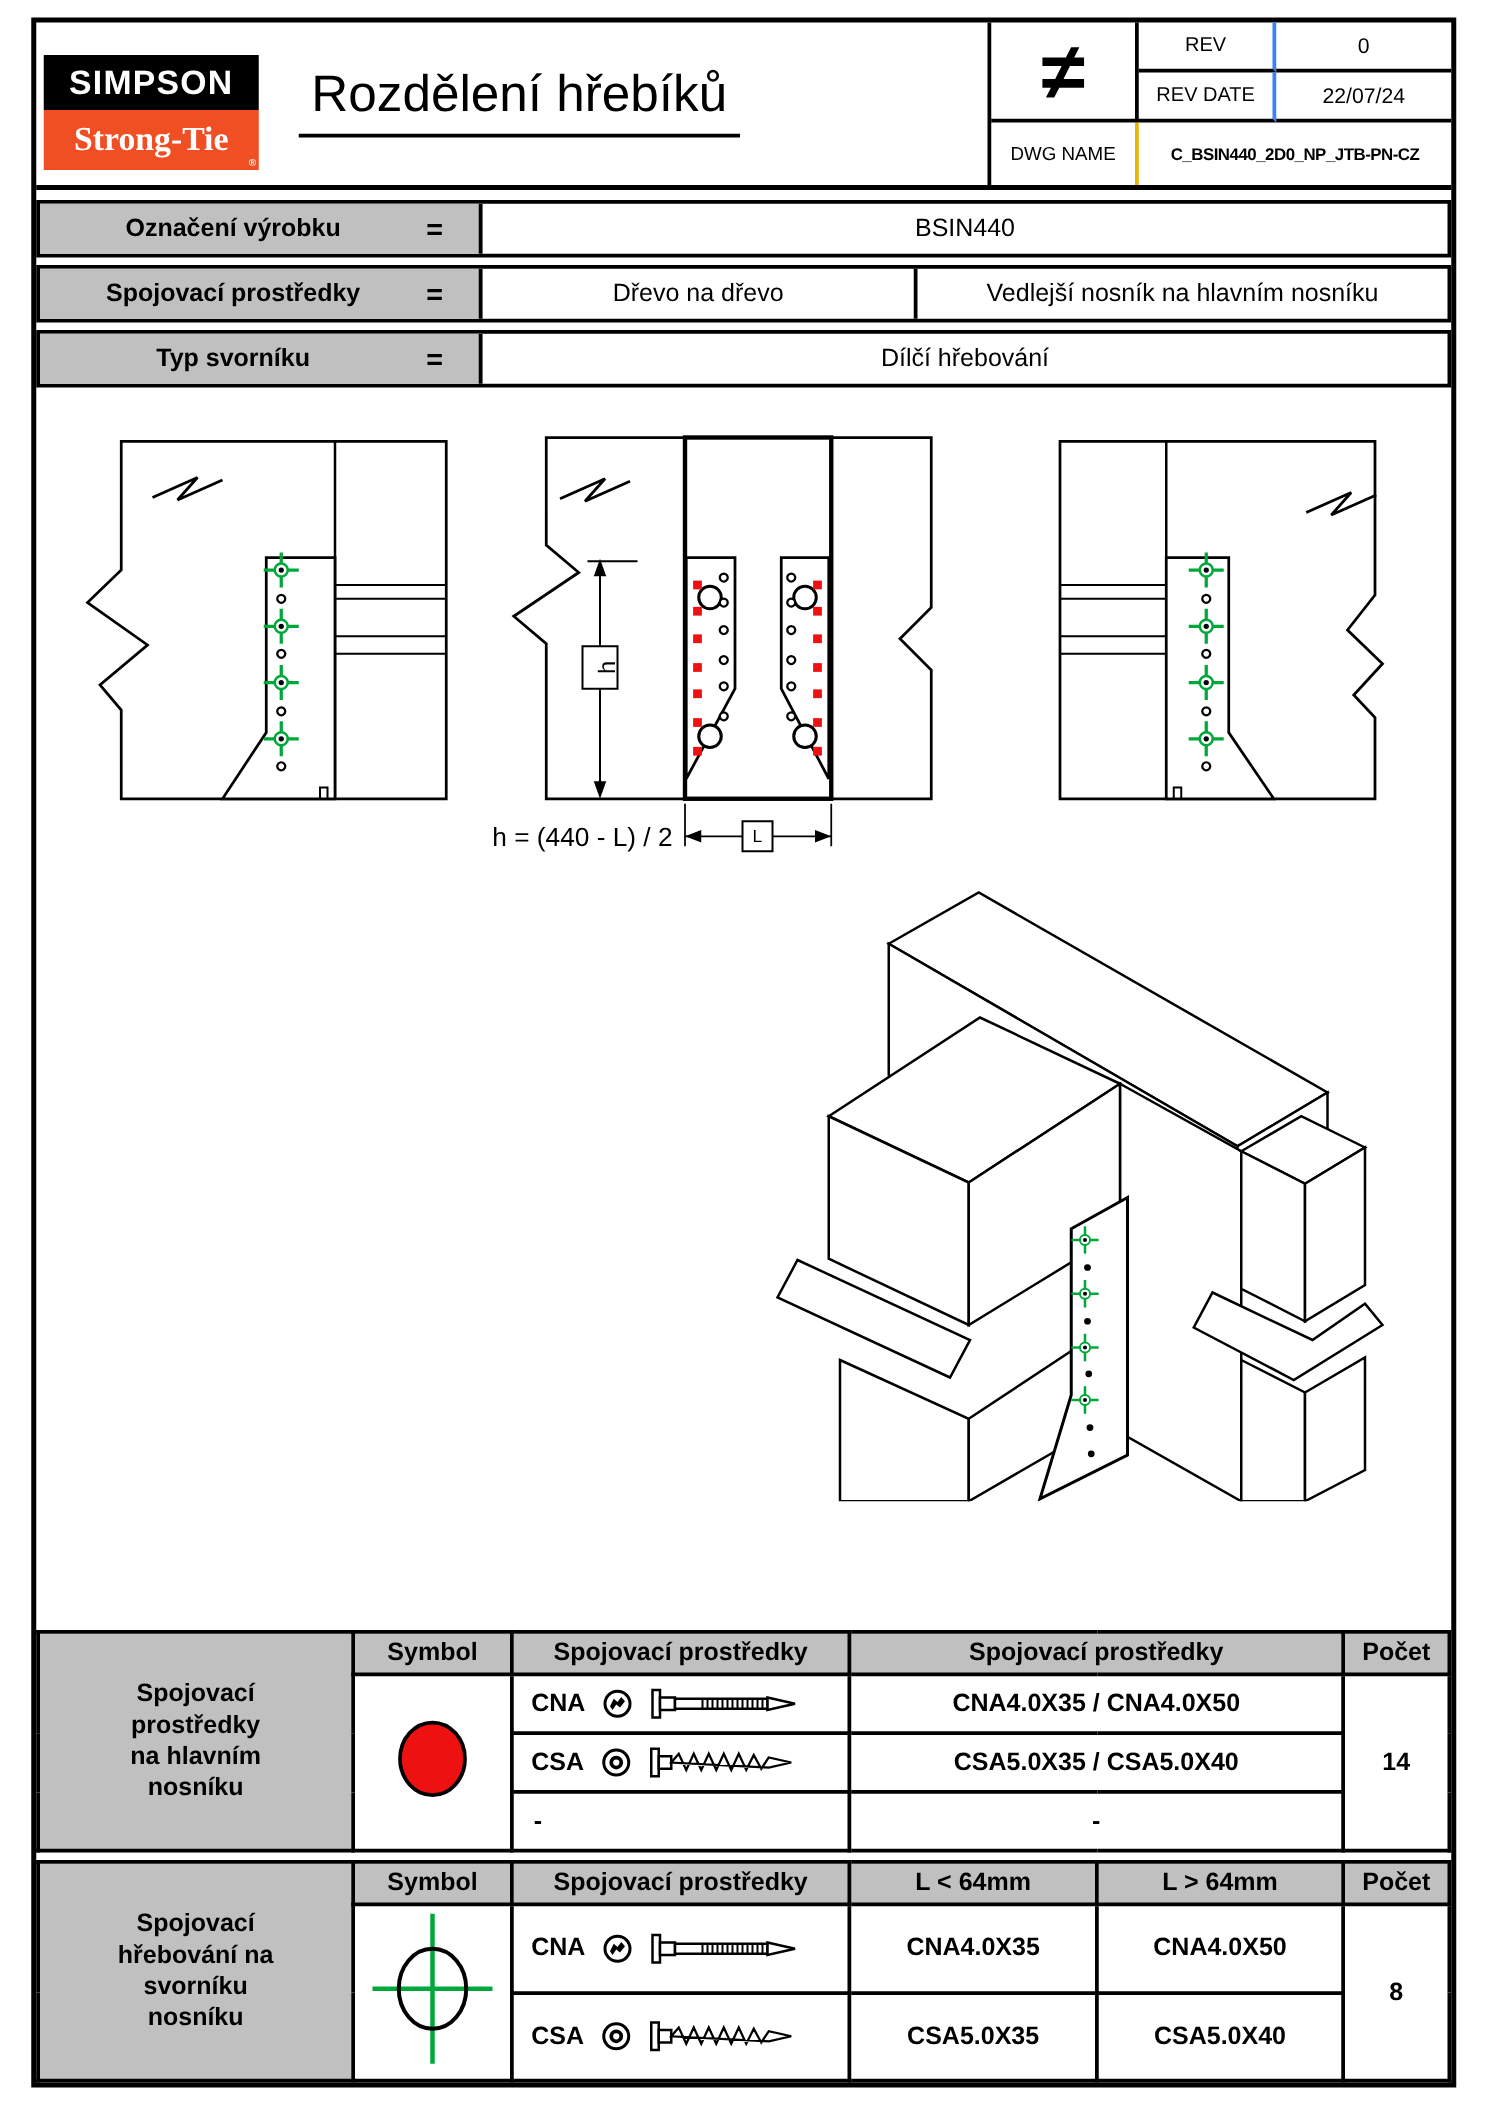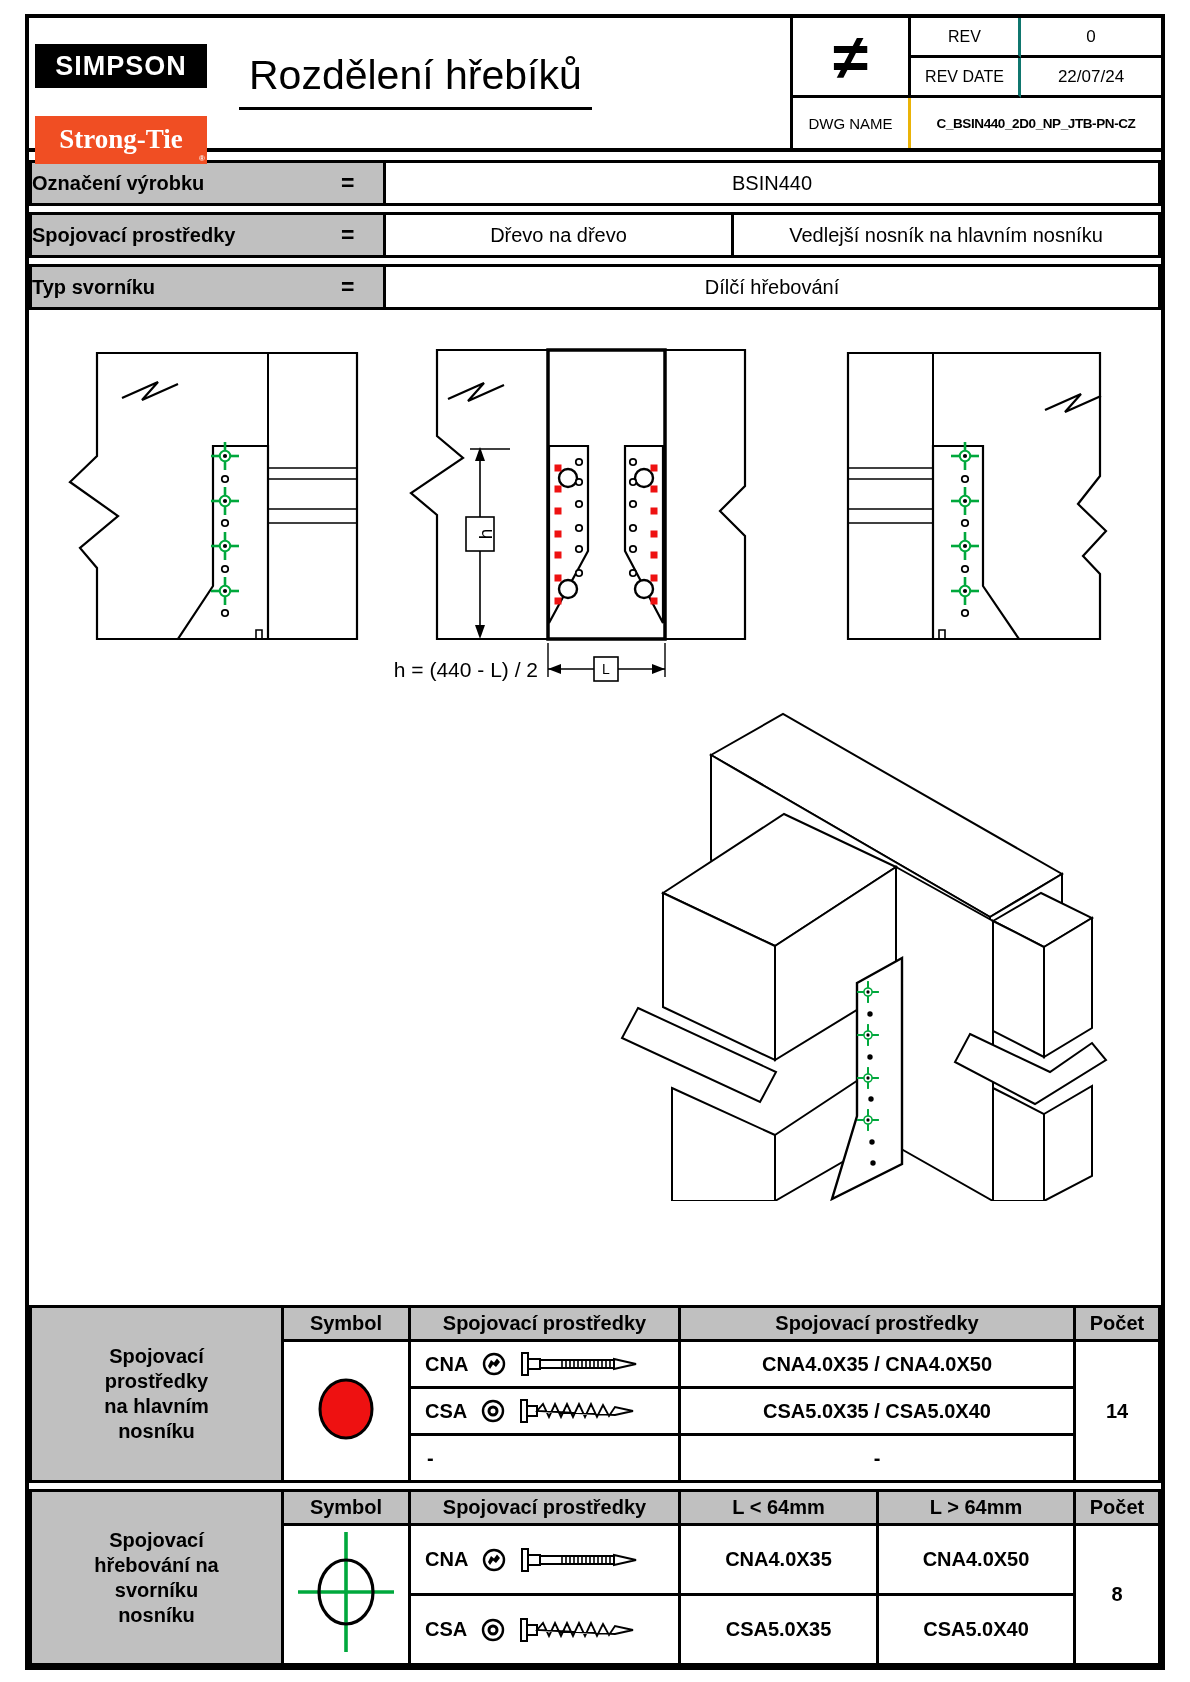--- a/index.html
+++ b/index.html
@@ -5,38 +5,38 @@
   html,body{margin:0;padding:0;background:#fff;width:1190px;height:1682px;overflow:hidden;
     font-family:"Liberation Sans",sans-serif;color:#000;}
   .page{position:absolute;left:25px;top:14px;width:1132px;height:1648px;border:4px solid #000;
     display:flex;flex-direction:column;}
   
   .header{position:relative;height:130px;border-bottom:4px solid #000;flex:0 0 auto;}
   .logo{position:absolute;left:6px;top:26px;width:172px;}
   .logo-top{background:#000;color:#fff;font-weight:bold;font-size:27px;letter-spacing:1px;
     text-align:center;padding:7px 0 6px 0;}
   .logo-bottom{position:relative;background:#F04E23;color:#fff;font-weight:bold;font-size:27px;
-    font-family:"Liberation Serif",serif;text-align:center;padding:8px 0 9px 0;margin-top:28px;}
+    font-family:"Liberation Serif",serif;text-align:center;padding:8px 0 9px 0;}
   .logo-reg{position:absolute;right:2px;bottom:1px;font-size:8px;color:#fff;font-family:"Liberation Sans",sans-serif;}
   .title-wrap{position:absolute;left:210px;top:34px;width:520px;text-align:left;}
   .title{display:inline-block;font-size:41px;border-bottom:3px solid #000;padding:0 10px 8px 10px;}
   .hdrtable{position:absolute;right:0;top:0;width:368px;height:130px;border-left:3px solid #000;
     display:grid;grid-template-columns:118px 110px 140px;grid-template-rows:40px 40px 50px;}
   .hdrtable div{display:flex;align-items:center;justify-content:center;}
   .neq{grid-row:1/3;border-right:3px solid #000;border-bottom:3px solid #000;
     font-size:64px;font-weight:900;line-height:1;}
-  .c-rl{border-right:3px solid #0f766e;border-bottom:3px solid #000;font-size:16px;}
+  .c-rl{border-right:3px solid #3b82f6;border-bottom:3px solid #000;font-size:16px;}
   .c-rv{border-bottom:3px solid #000;font-size:17px;}
   .c-dl{border-right:3px solid #eab308;font-size:15px;}
   .c-dv{grid-column:2/4;font-size:13.5px;letter-spacing:-.4px;font-weight:600;}
   
   .params{flex:0 0 auto;padding-top:8px;}
   .prow{display:flex;height:40px;border:3px solid #000;margin:0 0 6px 0;}
   .plabel{width:351px;background:#C0C0C0;border-right:3px solid #000;display:flex;align-items:center;}
-  .plabel .lt{flex:1;text-align:left;font-weight:bold;font-size:20px;}
+  .plabel .lt{flex:1;text-align:center;font-weight:bold;font-size:20px;}
   .plabel .eq{width:42px;font-weight:900;font-size:23px;text-align:left;}
   .pvals{flex:1;display:flex;}
   .pval{display:flex;align-items:center;justify-content:center;font-size:20px;}
   .pv-full{flex:1;}
   .pv0{width:345px;}
   .pv1{flex:1;border-left:3px solid #000;}
   
   .drawing{position:relative;flex:1 1 auto;overflow:hidden;}
   .dv{position:absolute;}
   

